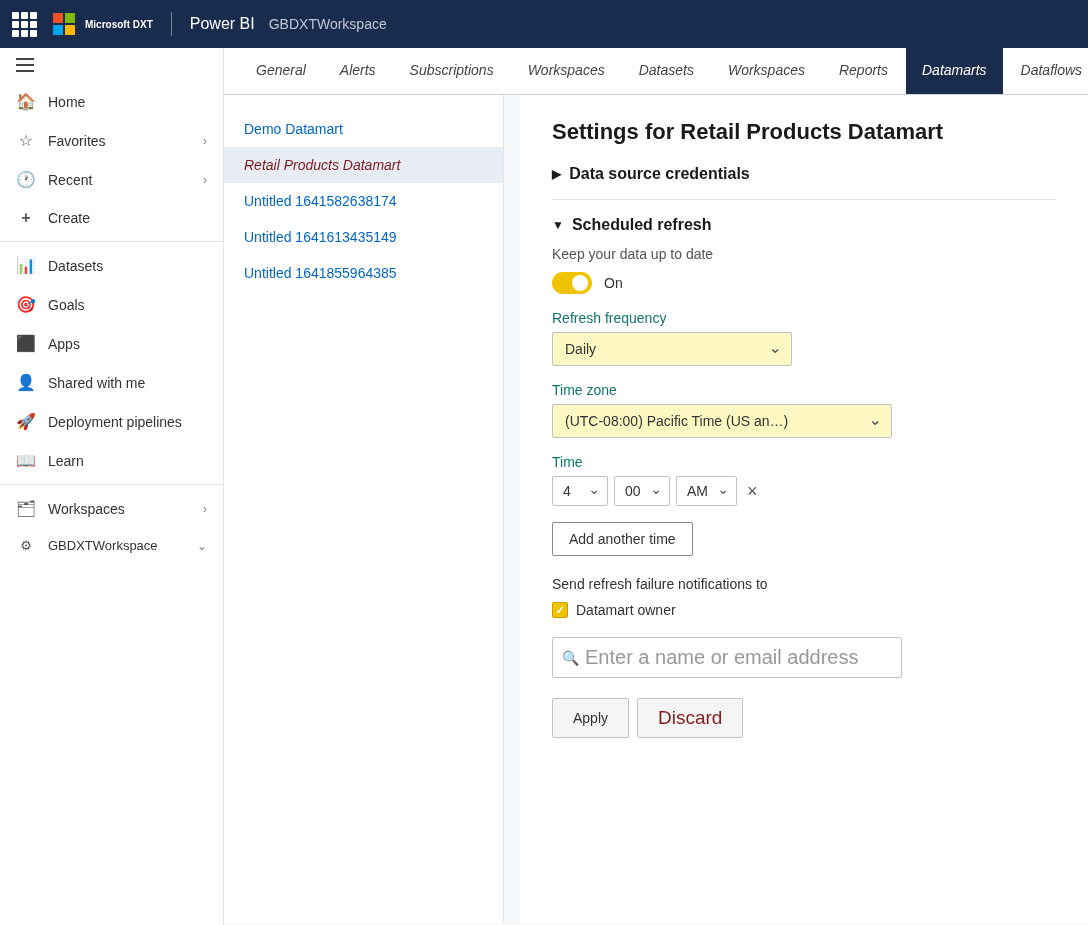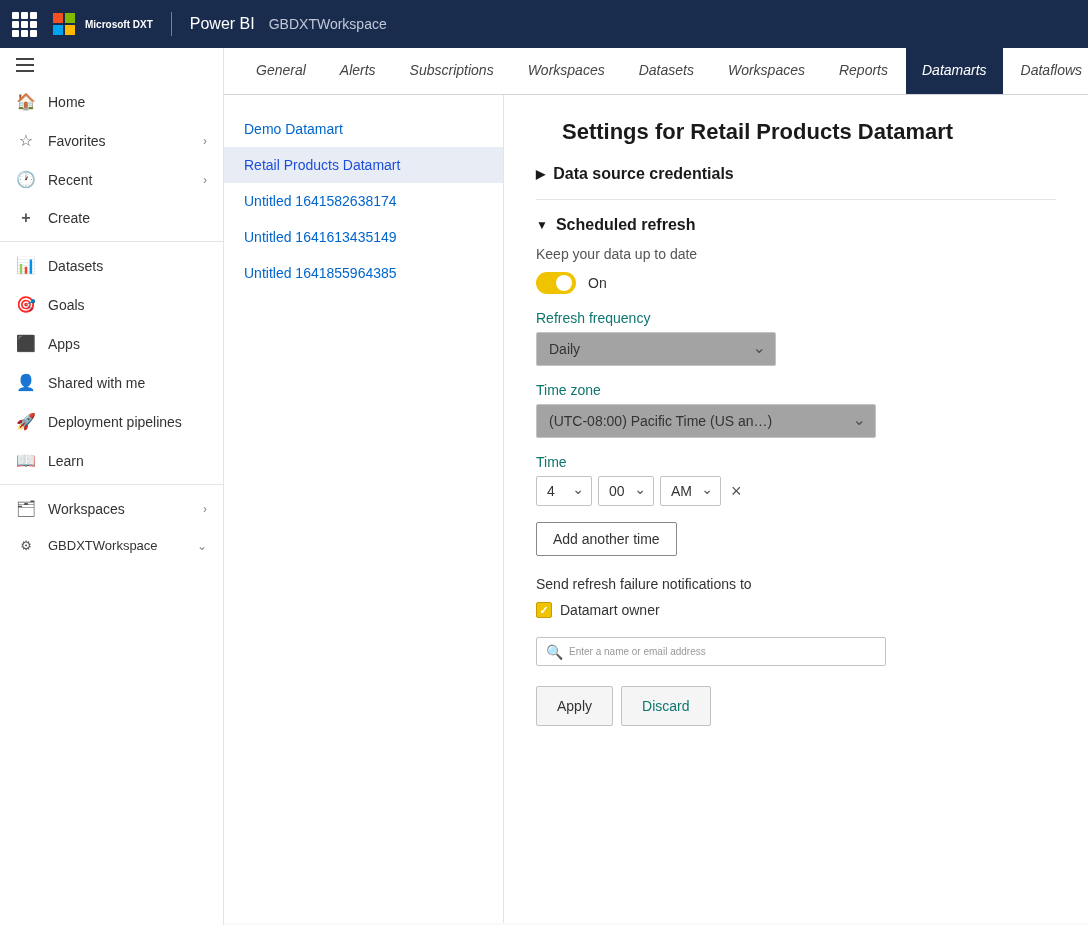--- a/index.html
+++ b/index.html
@@ -88,53 +88,52 @@
     }
     .tab.active {
       background: #1a2c4e;
       color: white;
       border-bottom: 2px solid #1a2c4e;
     }
 
     
     .content-area {
       display: flex;
-      gap: 0;
+      gap: 16px;
       padding: 0;
       min-height: calc(100vh - 48px - 49px);
     }
 
     
     .list-panel {
       width: 280px;
       min-width: 280px;
       background: white;
       border-right: 1px solid #e1e4e8;
       padding: 16px 0;
     }
     .list-item {
       padding: 10px 20px;
       cursor: pointer;
       color: #0066cc;
       font-size: 14px;
     }
-    .list-item.selected { background: #e8edf5; color: #1d4ed8; }
+    .list-item.selected { background: #e8edf5; color: #7f1d1d; font-style: italic; }
 
     
     .settings-panel {
       flex: 1;
       padding: 24px 32px;
       background: white;
     }
     .settings-title {
       font-size: 22px;
       font-weight: 600;
       color: #1a1a1a;
       margin-bottom: 20px;
-      margin-left: 26px;
     }
 
     
     .section-header {
       display: flex;
       align-items: center;
       gap: 8px;
       font-size: 16px;
       font-weight: 600;
       color: #1a1a1a;
@@ -181,21 +180,21 @@
       transform: translateY(-60%);
       pointer-events: none;
       color: #555;
       font-size: 16px;
     }
     .select-wrapper select {
       width: 100%;
       padding: 8px 26px 8px 12px;
       border: 1px solid #c0c4c8;
       border-radius: 2px;
-      background: #a3a3a3;
+      background: #fef9c3;
       font-size: 14px;
       color: #333;
       appearance: none;
       outline: none;
       cursor: pointer;
     }
 
     
     .time-row { display: flex; align-items: center; gap: 6px; margin-bottom: 12px; }
     .time-select-wrapper {
@@ -266,21 +265,21 @@
       top: 50%;
       transform: translateY(-50%);
       color: #888;
       font-size: 14px;
     }
     .search-field-wrapper input {
       width: 100%;
       padding: 8px 12px 8px 32px;
       border: 1px solid #c0c4c8;
       border-radius: 2px;
-      font-size: 10px;
+      font-size: 20px;
       color: #333;
       outline: none;
     }
     .search-field-wrapper input::placeholder { color: #999; }
 
     
     .action-btns { display: flex; gap: 8px; }
     .btn-apply {
       padding: 11px 20px;
       background: #f5f5f5;
@@ -288,22 +287,22 @@
       border-radius: 2px;
       font-size: 14px;
       color: #333;
       cursor: pointer;
     }
     .btn-discard {
       padding: 4px 20px;
       background: #f5f5f5;
       border: 1px solid #c0c4c8;
       border-radius: 2px;
-      font-size: 14px;
-      color: #0f766e;
+      font-size: 19px;
+      color: #7f1d1d;
       cursor: pointer;
     }
 
     .keep-data-label { font-size: 14px; color: #555; margin-bottom: 10px; }
   </style>
 </head>
 <body>
 
 <div class="topbar">
   <div class="topbar-grid-icon">

